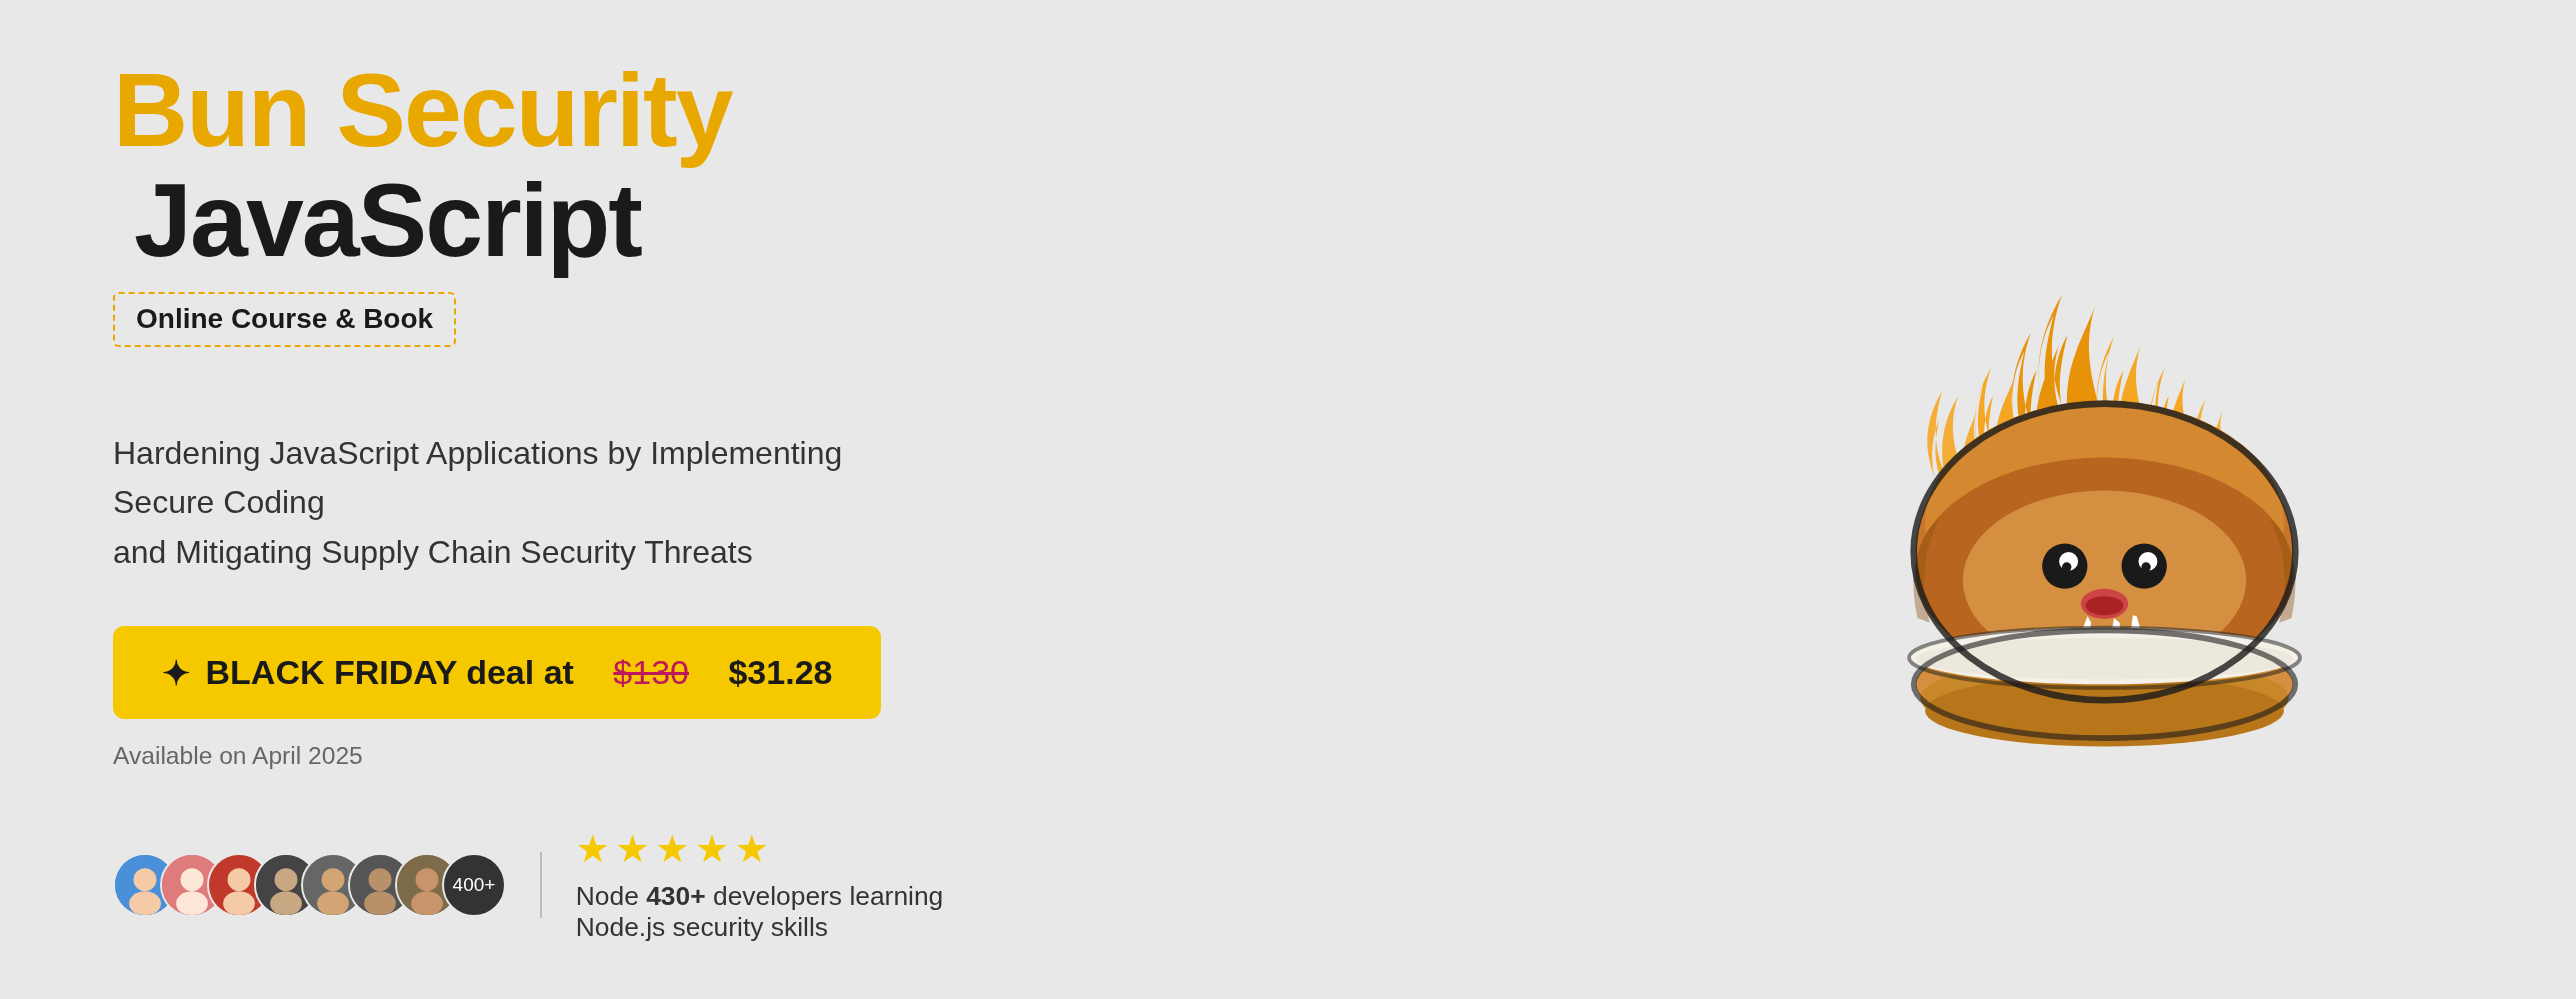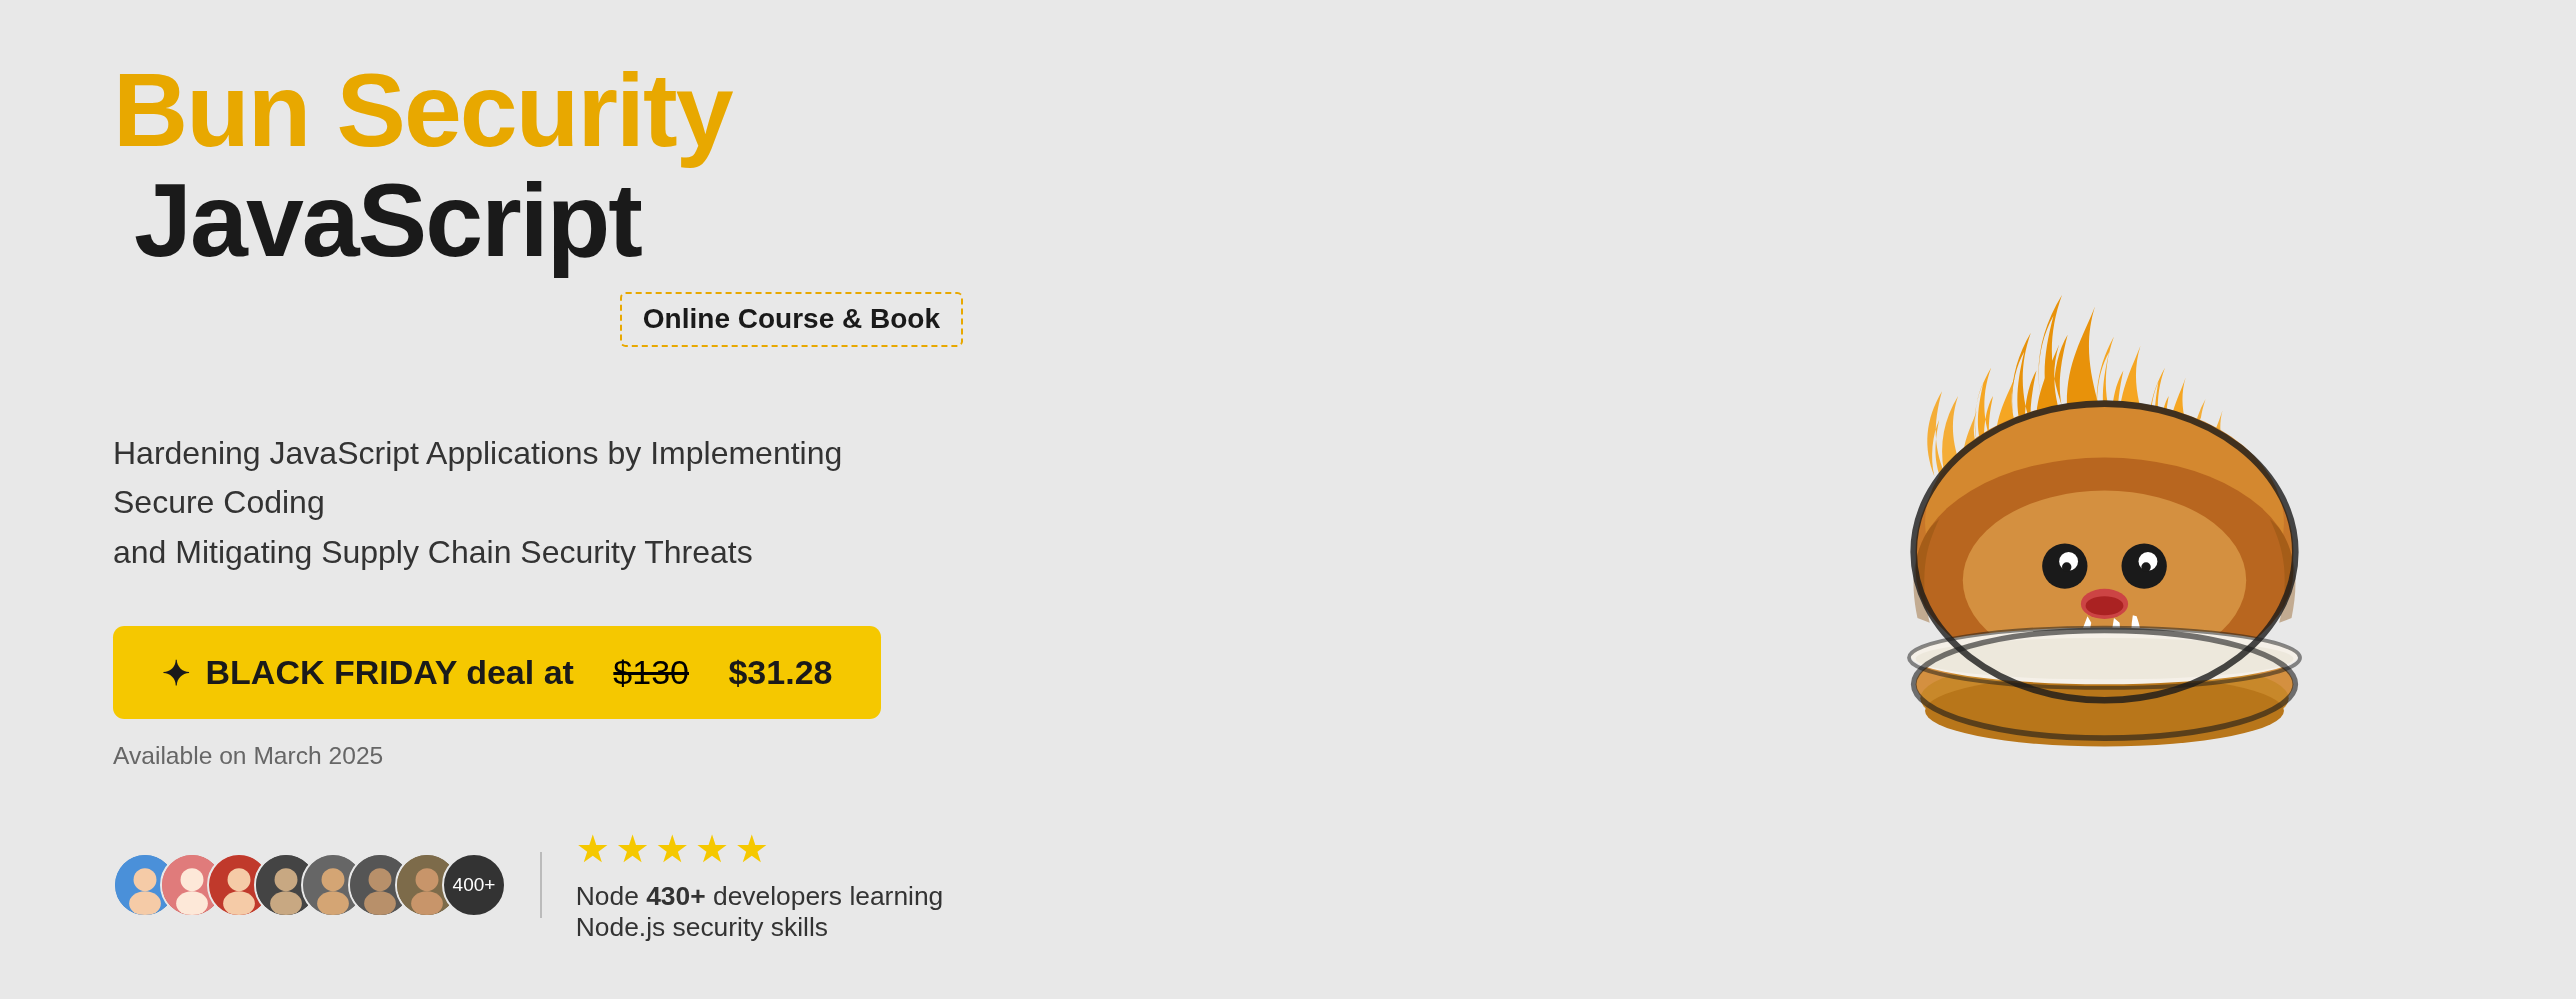--- a/index.html
+++ b/index.html
@@ -55,21 +55,20 @@
       font-size: 104px;
       font-weight: 900;
       color: #1a1a1a;
       letter-spacing: -1.9px;
       line-height: 1.05;
       margin-left: 21px;
     }
 
     .badge-container {
       margin-bottom: 36px;
-      text-align: right;
     }
 
     .badge {
       display: inline-block;
       border: 2.4px dashed #e8a800;
       border-radius: 5.7px;
       padding: 9.4px 21px;
       font-size: 28px;
       font-weight: 700;
       color: #1a1a1a;
@@ -100,21 +99,21 @@
       margin-bottom: 23px;
       width: fit-content;
     }
 
     .sparkle-icon {
       font-size: 34px;
     }
 
     .original-price {
       text-decoration: line-through;
-      color: #000000;
+      color: #be185d;
       font-weight: 500;
     }
 
     .sale-price {
       color: #1a1a1a;
       font-weight: 800;
     }
 
     .availability {
       font-size: 24.6px;
@@ -246,21 +245,21 @@
       <span>and Mitigating Supply Chain Security Threats</span>
     </div>
 
     <button class="cta-button">
       <span class="sparkle-icon">✦</span>
       <span>BLACK FRIDAY deal at</span>&nbsp;
       <span class="original-price">$130</span>&nbsp;
       <span class="sale-price">$31.28</span>
     </button>
 
-    <div class="availability">Available on March 2025</div>
+    <div class="availability">Available on April 2025</div>
 
     <div class="social-proof">
       <div class="avatars-container">
         <div class="avatar avatar-1">
           <svg viewBox="0 0 68 68" xmlns="http://www.w3.org/2000/svg">
             <circle cx="34" cy="34" r="34" fill="#4a90d9"></circle>
             <circle cx="34" cy="28" r="13" fill="#f5cba7"></circle>
             <ellipse cx="34" cy="55" rx="18" ry="14" fill="#f5cba7"></ellipse>
           </svg>
         </div>

